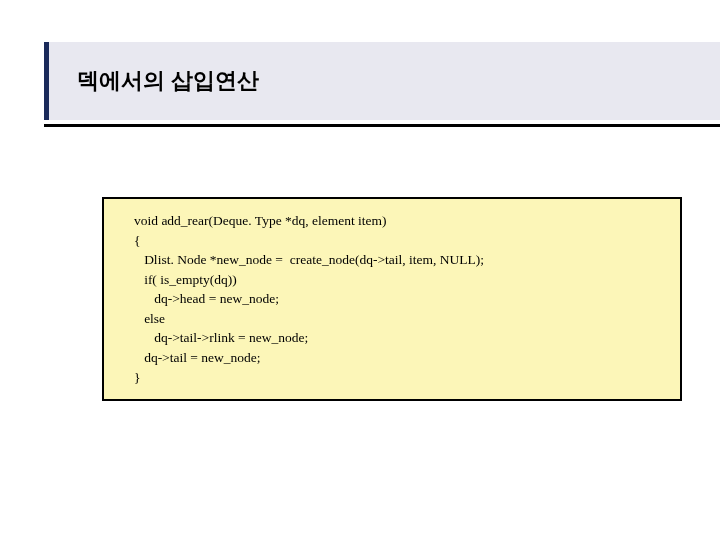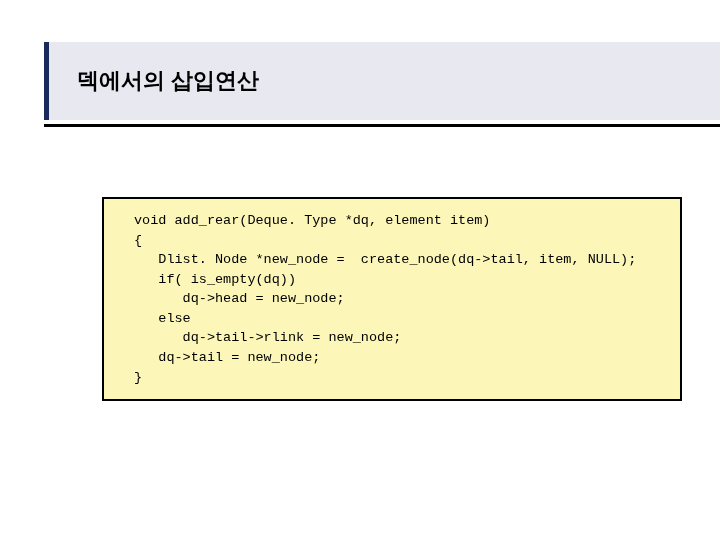--- a/index.html
+++ b/index.html
@@ -24,21 +24,21 @@
   .divider {
     height: 3px;
     background: #000;
     margin: 4px 12px 0 12px;
   }
   .code-box {
     margin: 70px 70px 0 70px;
     background: #fcf6b8;
     border: 2px solid #000;
     padding: 12px 14px;
-    font-family: Liberation Mono, monospace;
+    font-family: Liberation Serif, serif;
     font-size: 13.5px;
     line-height: 1.45;
     white-space: pre;
     color: #000;
   }
 </style>
 </head>
 <body>
 
 <div class="header">

